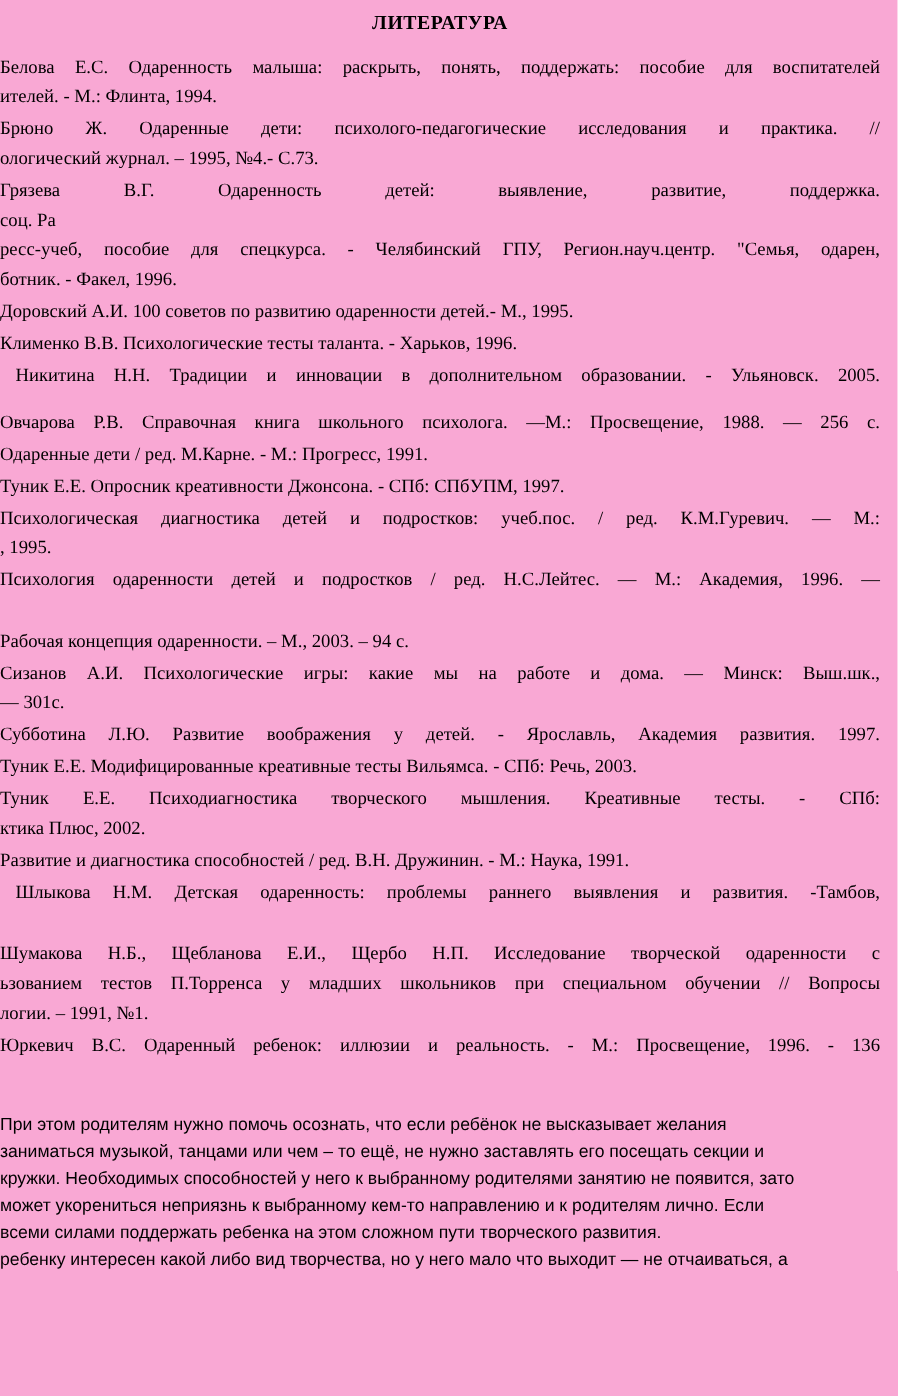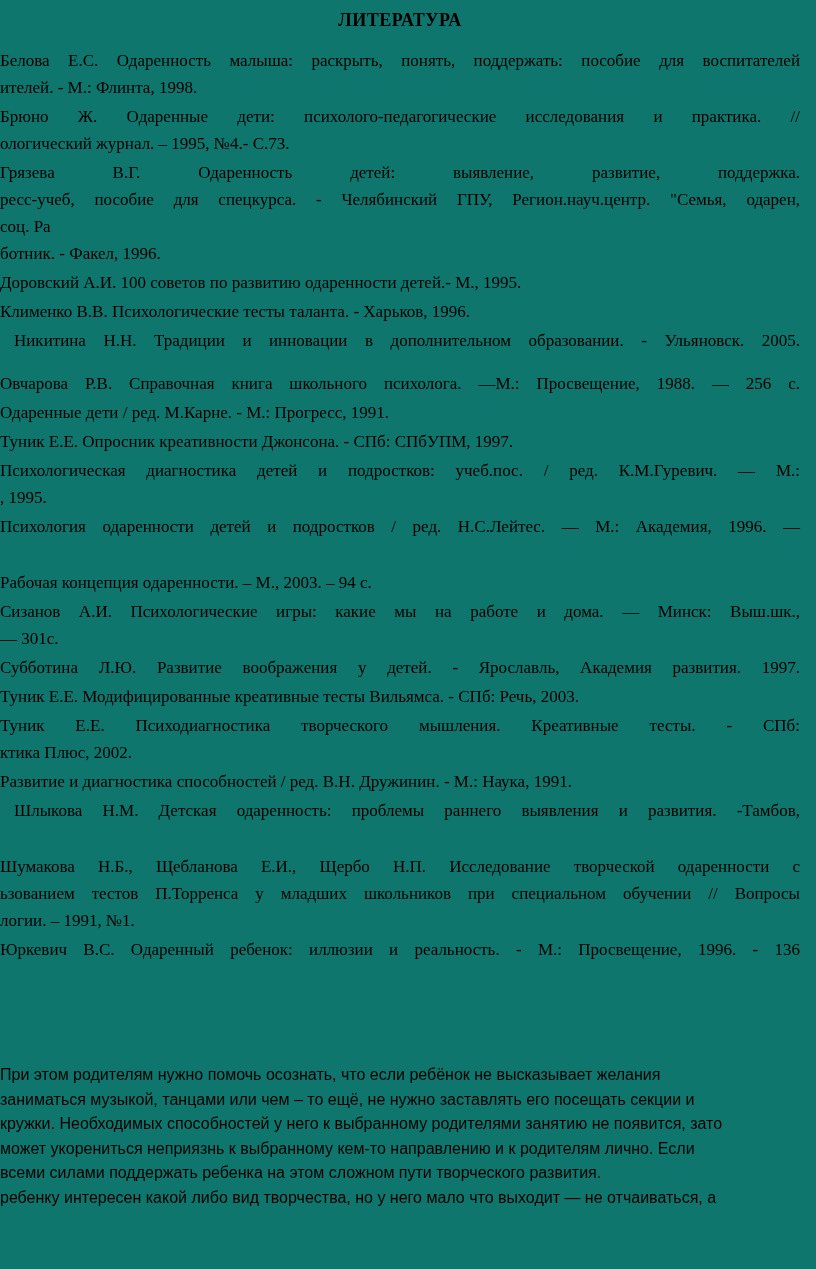--- a/index.html
+++ b/index.html
@@ -5,21 +5,21 @@
   html, body {
     margin: 0;
     padding: 0;
     background: #ffffff;
   }
   .page {
     position: relative;
     width: 816px;
     height: 1269px;
     box-sizing: border-box;
-    background: #0f766e;
+    background: #f9a8d4;
     color: #000000;
     padding: 8px 16px 0 0;
     overflow: hidden;
     font-family: "Liberation Serif", serif;
   }
   .title {
     font-family: "Liberation Serif", serif;
     font-size: 18px;
     font-weight: bold;
     text-align: center;
@@ -40,49 +40,49 @@
   }
   .line.just {
     text-align-last: justify;
   }
   .line.indent {
     text-indent: 14px;
   }
   .gap-lg { height: 27px; }
   .gap-sm { height: 14px; }
   .closing {
-    margin-top: 100px;
+    margin-top: 48px;
     font-family: "Liberation Sans", sans-serif;
     font-size: 16px;
     line-height: 24.5px;
     color: #000000;
   }
   .fline {
     display: block;
     text-align: left;
   }
 </style>
 </head>
 <body>
 
 <div class="page">
   <h1 class="title">ЛИТЕРАТУРА</h1>
   <div class="entries" id="entries">
       <p class="entry">
         <span class="line just">Белова Е.С. Одаренность малыша: раскрыть, понять, поддержать: пособие для воспитателей</span>
-        <span class="line">ителей. - М.: Флинта, 1998.</span>
+        <span class="line">ителей. - М.: Флинта, 1994.</span>
       </p>
       <p class="entry">
         <span class="line just">Брюно Ж. Одаренные дети: психолого-педагогические исследования и практика. //</span>
         <span class="line">ологический журнал. – 1995, №4.- С.73.</span>
       </p>
       <p class="entry">
         <span class="line just">Грязева В.Г. Одаренность детей: выявление, развитие, поддержка.</span>
+        <span class="line">соц. Ра</span>
         <span class="line just">ресс-учеб, пособие для спецкурса. - Челябинский ГПУ, Регион.науч.центр. "Семья, одарен,</span>
-        <span class="line">соц. Ра</span>
         <span class="line">ботник. - Факел, 1996.</span>
       </p>
       <p class="entry">
         <span class="line">Доровский А.И. 100 советов по развитию одаренности детей.- М., 1995.</span>
       </p>
       <p class="entry">
         <span class="line">Клименко В.В. Психологические тесты таланта. - Харьков, 1996.</span>
       </p>
       <p class="entry">
         <span class="line just indent">Никитина Н.Н. Традиции и инновации в дополнительном образовании.  - Ульяновск. 2005.</span>

